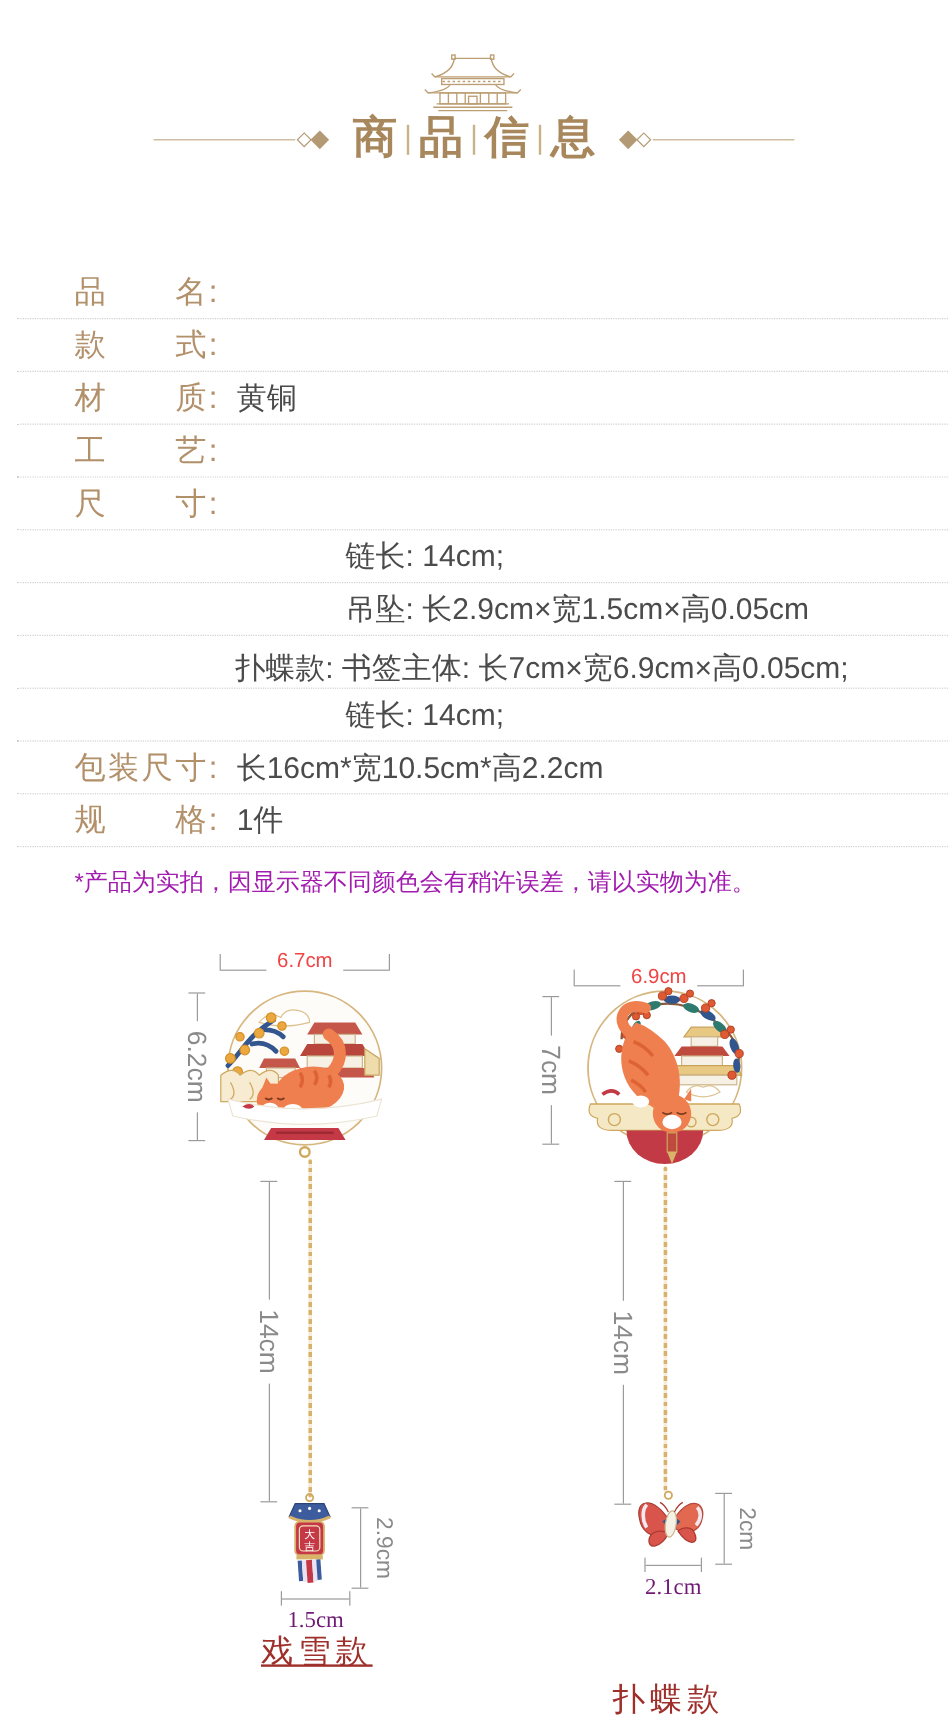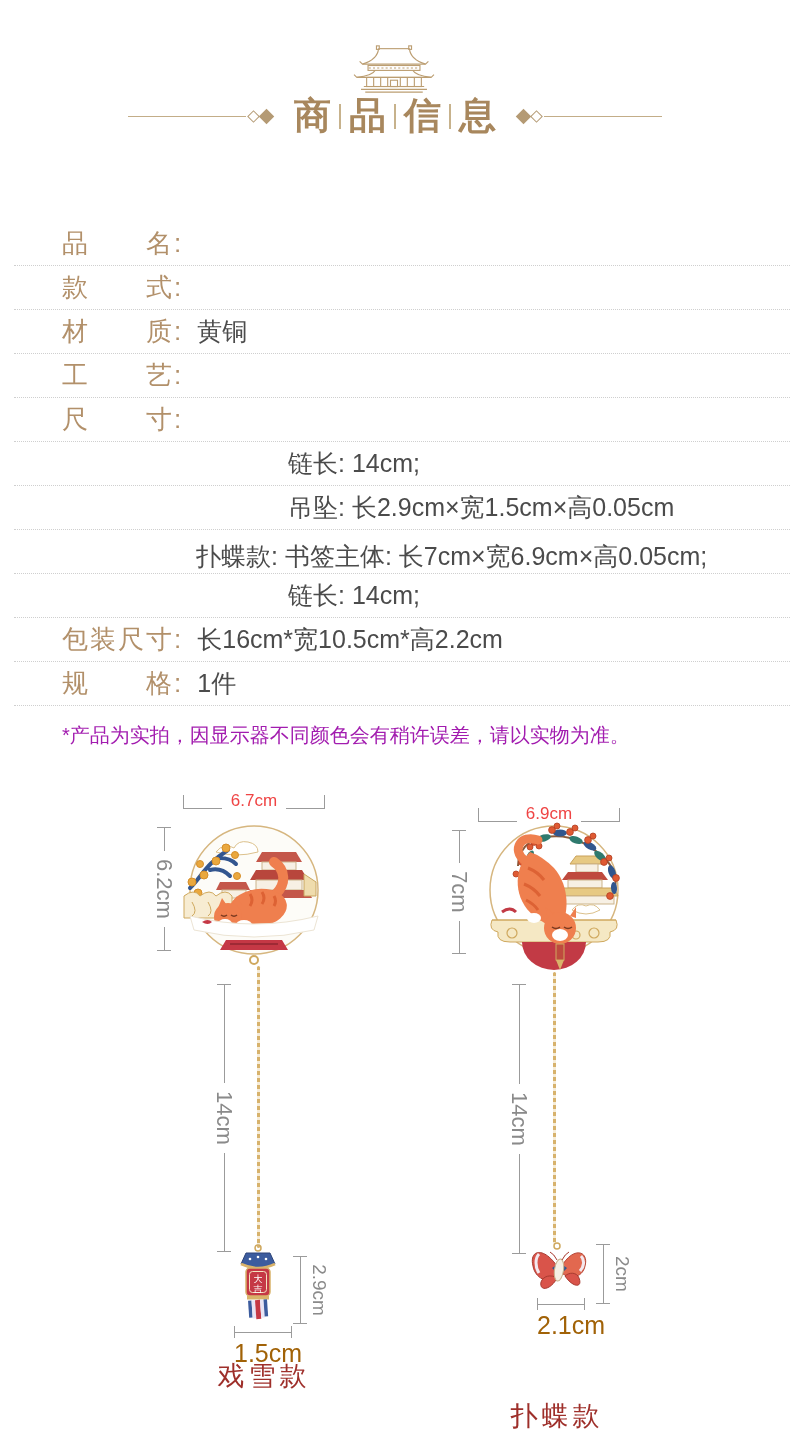--- a/index.html
+++ b/index.html
@@ -47,21 +47,21 @@
   .dimv .ln{flex:1;width:1px;background:#9b9b9b;}
   .dimv .lb{writing-mode:vertical-rl;text-orientation:mixed;padding:8px 0;line-height:1;}
 
   .dimv2{position:absolute;}
   .dimv2 .bar{display:flex;flex-direction:column;align-items:center;height:100%;width:14px;}
   .dimv2 .bar .tk{height:1px;width:14px;background:#9b9b9b;}
   .dimv2 .bar .ln{flex:1;width:1px;background:#9b9b9b;}
   .dimv2 .lb2{position:absolute;left:17px;top:50%;transform:translateY(-50%);
               writing-mode:vertical-rl;font-size:19px;color:#8a8a8a;line-height:1;}
 
-  .dimh2{position:absolute;color:#a16207;font-size:25px;}
+  .dimh2{position:absolute;color:#701a75;font-size:19px;font-family:Liberation Serif, serif;}
   .dimh2 .bar{display:flex;align-items:center;}
   .dimh2 .bar .tk{width:1px;height:12px;background:#9b9b9b;}
   .dimh2 .bar .ln{flex:1;height:1px;background:#9b9b9b;}
   .dimh2 .lb3{text-align:center;margin-top:3px;line-height:1;}
 
   .chain{position:absolute;width:3px;border-radius:2px;
          background:repeating-linear-gradient(to bottom,#d7b26c 0 4px,#f6ecd8 4px 7px);}
   .style-name{position:absolute;text-align:center;color:#9e2f2a;font-size:27px;letter-spacing:4px;}
   .art{position:absolute;}
 </style>
@@ -256,21 +256,21 @@
 
   <div class="dimh2" style="left:234px;top:1326px;width:58px;">
     <div class="bar">
         <span class="tk"></span>
         <span class="ln"></span>
         <span class="tk"></span>
       </div>
     <div class="lb3">1.5cm</div>
   </div>
 
-  <div class="style-name" style="left:196px;top:1358px;width:136px;">戏雪款</div>
+  <div class="style-name" style="left:196px;top:1358px;width:136px;text-decoration:underline;">戏雪款</div>
 
   <div class="dimh" style="left:478px;top:792px;width:142px;margin-top:13px;">
     <span class="tk"></span>
       <span class="ln"></span>
       <span class="lb">6.9cm</span>
       <span class="ln"></span>
       <span class="tk"></span>
   </div>
 
   <svg class="art" style="left:472px;top:816px;" width="164" height="156" viewBox="0 0 164 156">

